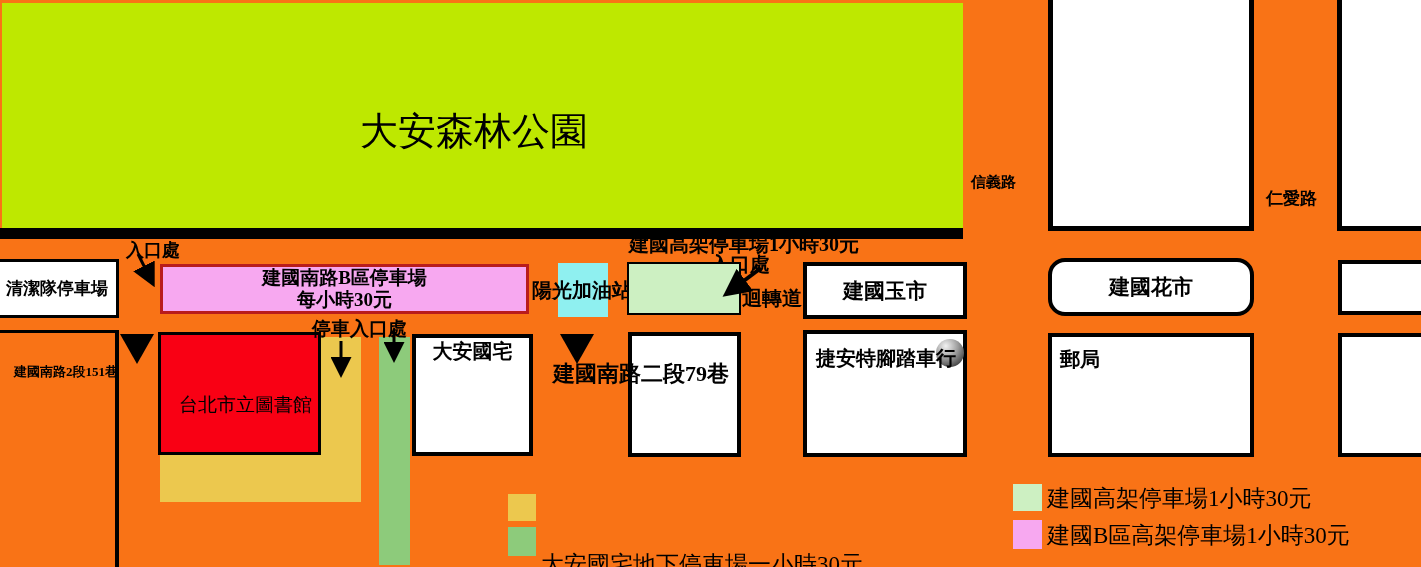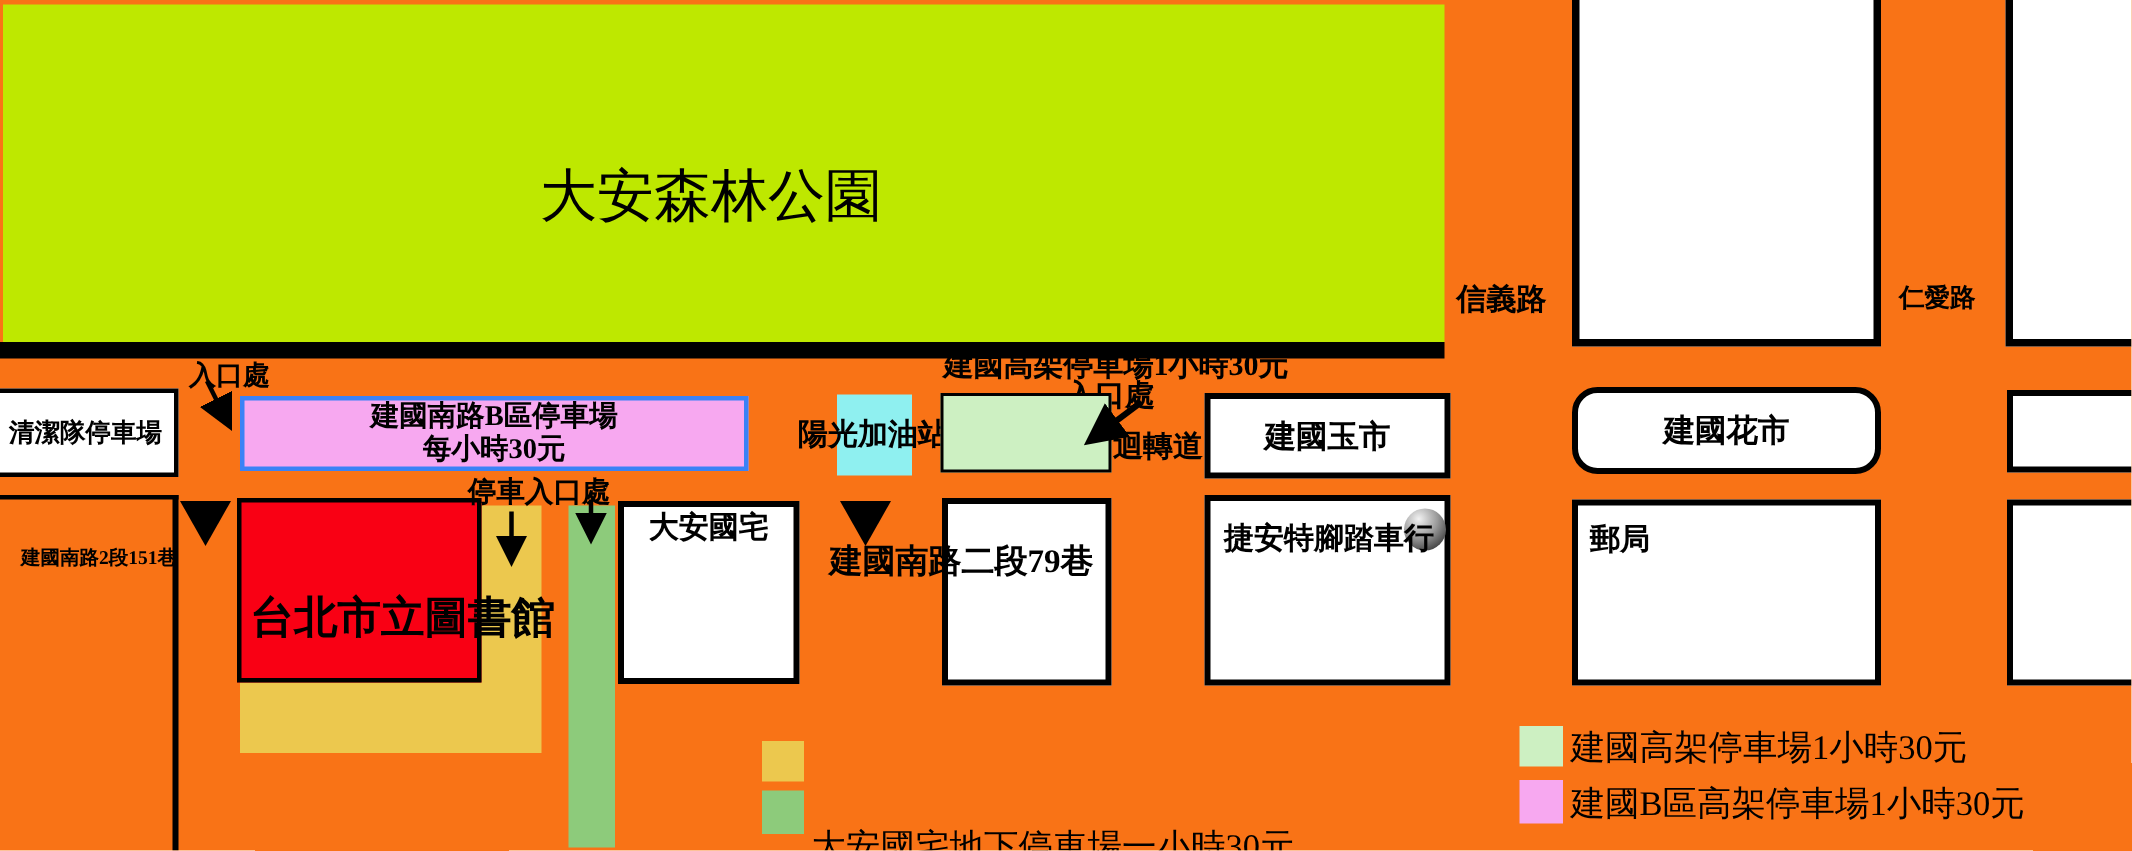--- a/index.html
+++ b/index.html
@@ -23,29 +23,29 @@
 
   
   .park { left:2px; top:3px; width:961px; height:225px; }
   .park-title { left:360px; top:112px; font-size:38px; font-weight:normal; }
   .road-bar { left:0; top:228px; width:963px; height:11px; background:#000; }
 
   
   .block { background:#fff; border:4px solid #000; position:absolute; }
   .blk-top-a { left:1048px; top:-8px; width:206px; height:239px; border-width:5px; }
   .blk-top-b { left:1337px; top:-8px; width:92px;  height:239px; border-width:5px; }
-  .xinyi { left:971px;  top:190px; font-size:20px; }
+  .xinyi { left:971px;  top:175px; font-size:15px; }
   .renai { left:1266px; top:190px; font-size:17px; }
 
   
   .cleaning-box { left:-5px; top:259px; width:124px; height:59px; border-width:3px;
                   display:flex; align-items:center; justify-content:center; }
   .cleaning-box span { font-size:17px; font-weight:bold; white-space:nowrap; }
   .entrance1 { left:126px; top:241px; font-size:18px; }
-  .b-lot { left:160px; top:264px; width:339px; height:50px; border:3px solid #3b82f6;
+  .b-lot { left:160px; top:264px; width:369px; height:50px; border:3px solid #b91c1c;
            display:flex; flex-direction:column; align-items:center; justify-content:center; }
   .b-lot div { font-size:19px; font-weight:bold; line-height:22px; }
   .gas-rect { left:558px; top:263px; width:50px; height:54px; }
   .gas-lbl  { left:532px; top:280px; font-size:20px; }
   .elevated-note { left:629px; top:234px; font-size:20px; }
   .entrance2 { left:710px; top:254px; font-size:20px; }
   .elevated-box { left:627px; top:262px; width:114px; height:53px; border:2px solid #000; position:absolute; }
   .uturn { left:742px; top:288px; font-size:20px; }
   .jade-box   { left:803px;  top:262px; width:164px; height:57px;
                 display:flex; align-items:center; justify-content:center; }
@@ -59,21 +59,21 @@
                        border-top:3px solid #000; border-right:4px solid #000; position:absolute; }
   .lane151 { left:14px; top:365px; font-size:13px; z-index:6; }
   .tri { position:absolute; width:0; height:0;
          border-left:17px solid transparent; border-right:17px solid transparent;
          border-top:30px solid #000; }
   .tri1 { left:120px; top:334px; }
   .tri2 { left:560px; top:334px; }
   .yellow-lot { left:160px; top:337px; width:201px; height:165px; z-index:1; }
   .green-strip { left:379px; top:337px; width:31px; height:228px; z-index:1; }
   .library { left:158px; top:332px; width:163px; height:123px; border:3px solid #000; z-index:2; }
-  .library span { position:absolute; left:6px; top:57px; font-size:29px; font-weight:bold; white-space:nowrap; }
+  .library span { position:absolute; left:18px; top:57px; font-size:19px; font-weight:normal; white-space:nowrap; }
   .parking-entrance { left:312px; top:319px; font-size:19px; z-index:6; }
   .daan-box { left:412px; top:334px; width:121px; height:122px;
               display:flex; align-items:flex-start; justify-content:center; }
   .daan-box span { font-size:20px; font-weight:bold; }
   .lane79 { left:553px; top:362px; font-size:22px; z-index:6; }
   .blk-79 { left:628px; top:332px; width:113px; height:125px; }
   .bike-box { left:803px; top:330px; width:164px; height:127px; }
   .bike-box .bike-lbl { position:absolute; left:9px; top:11px; font-size:20px; font-weight:bold; z-index:2; white-space:nowrap; }
   .ball { position:absolute; left:129px; top:5px; width:28px; height:28px; border-radius:50%;
           background:radial-gradient(circle at 35% 25%, #f2f2f2 0%, #9a9a9a 45%, #161616 100%); z-index:1; }

